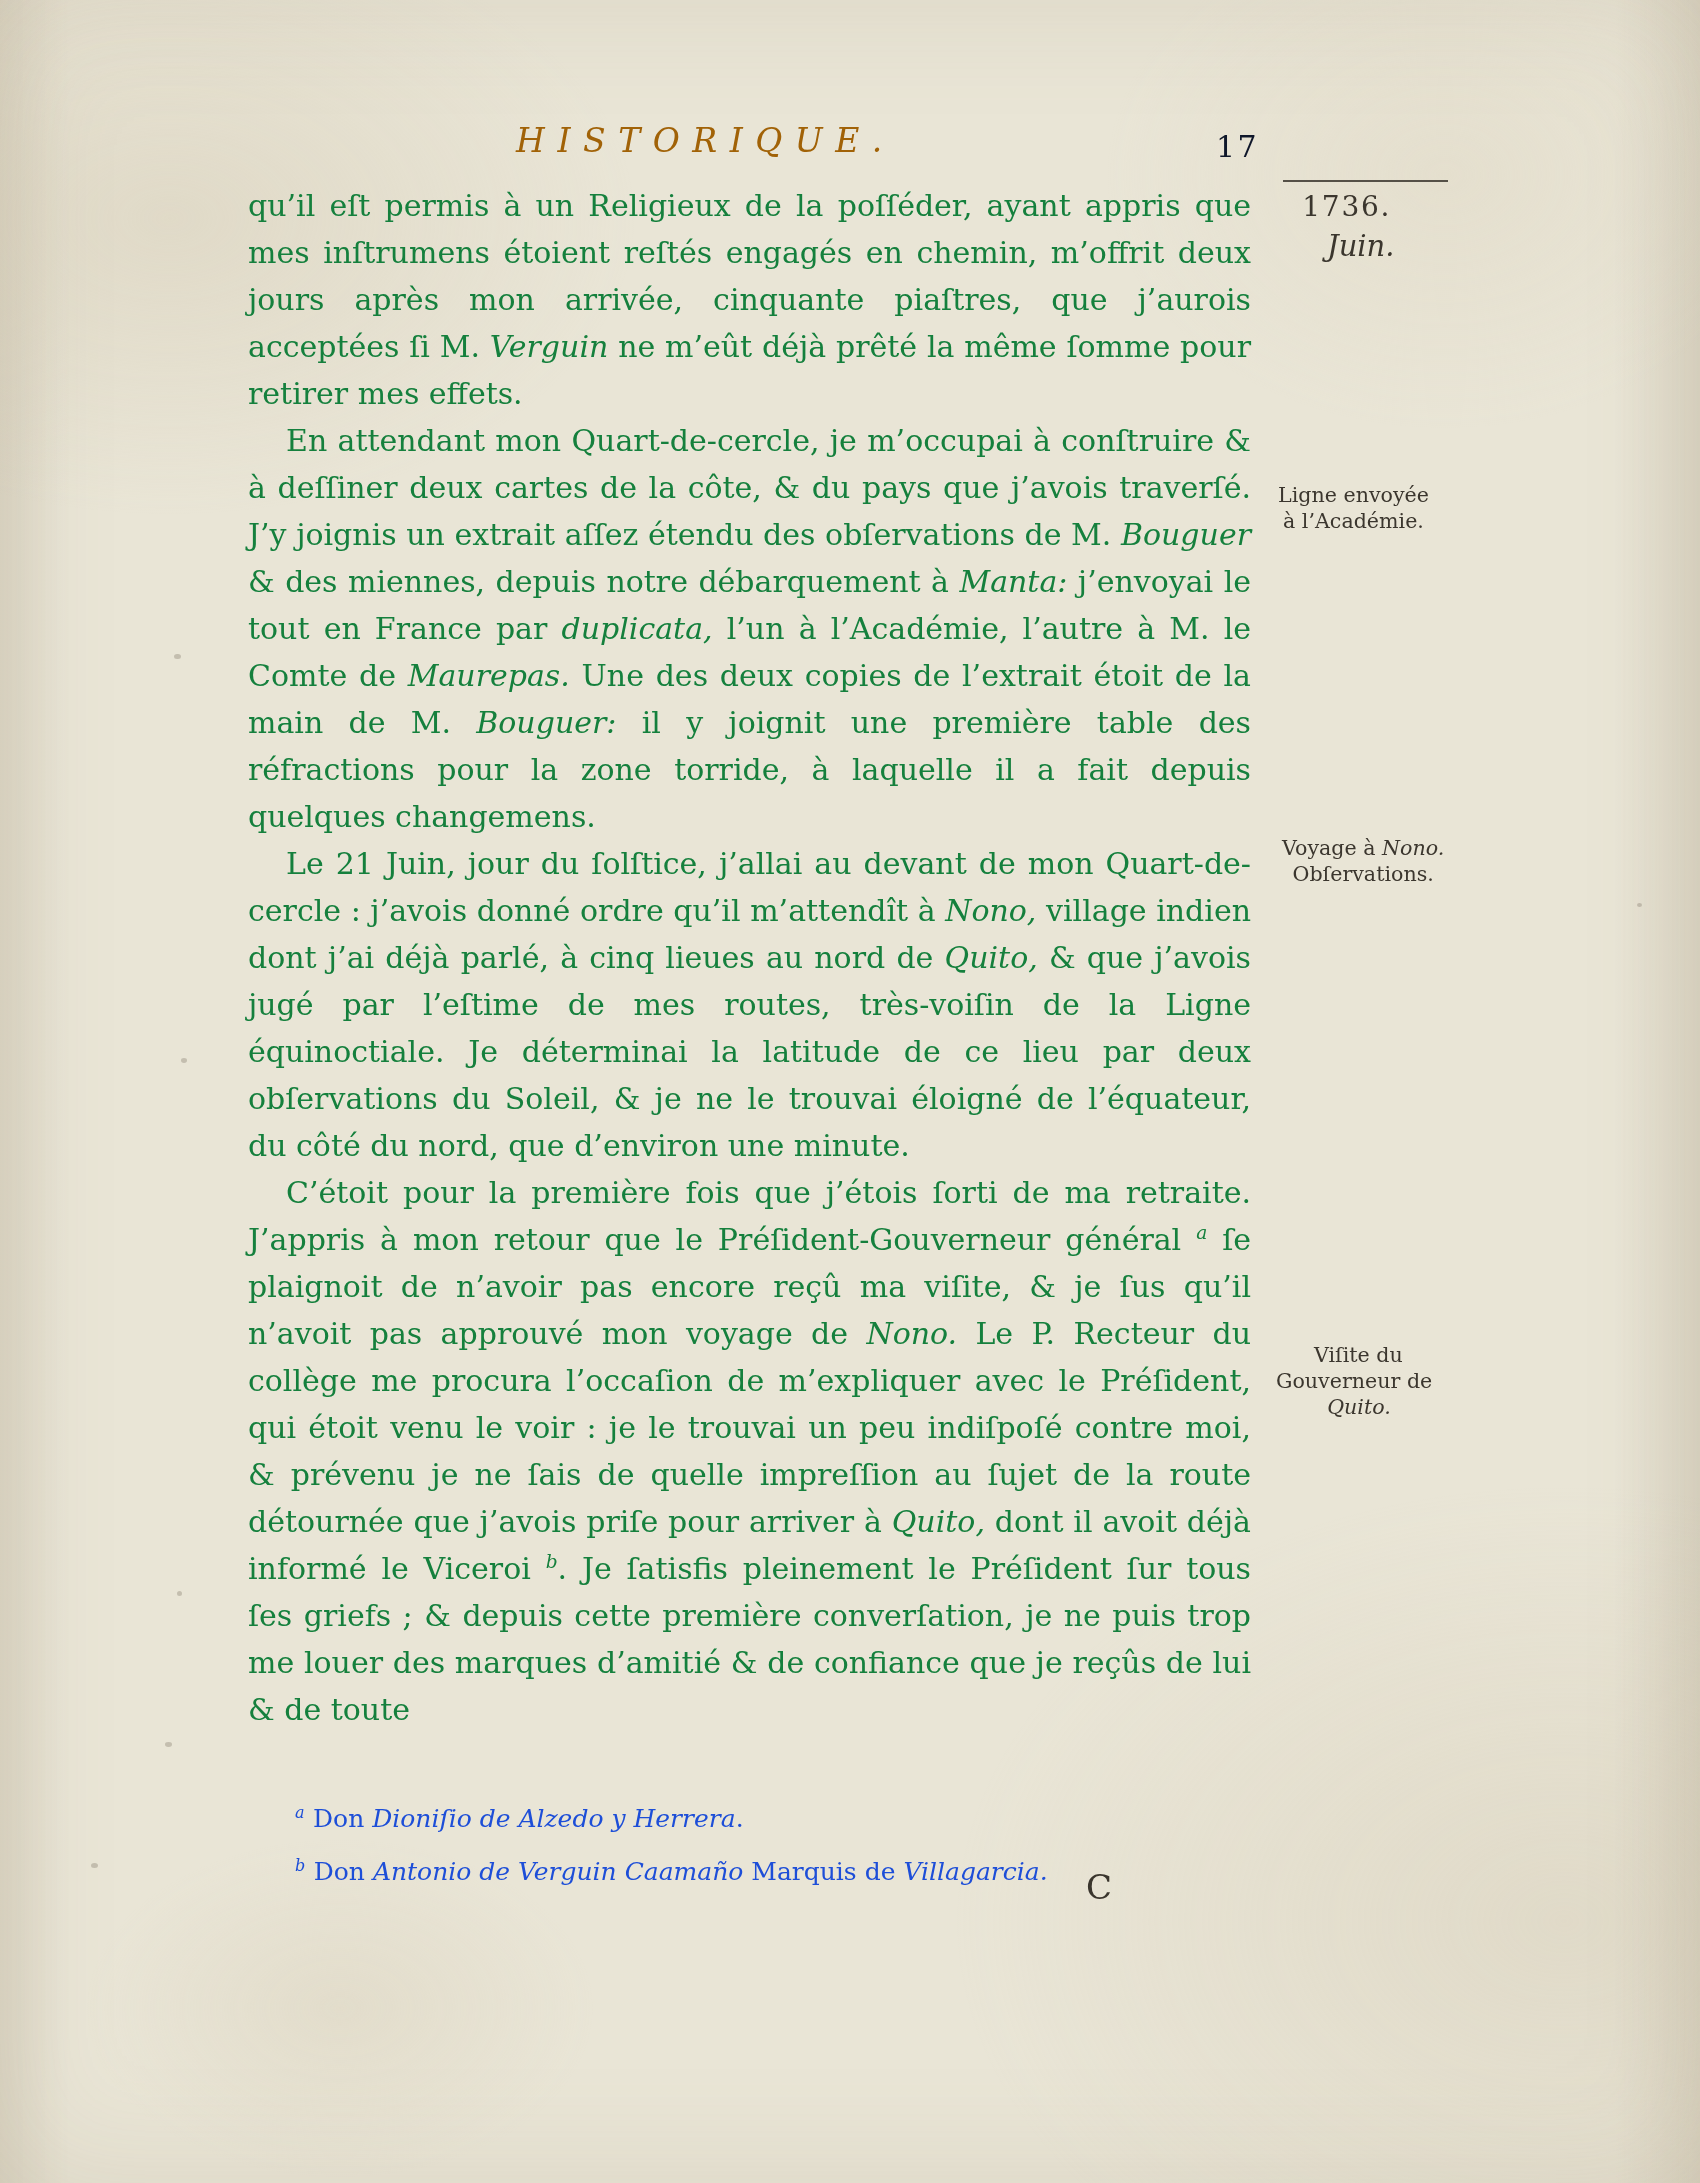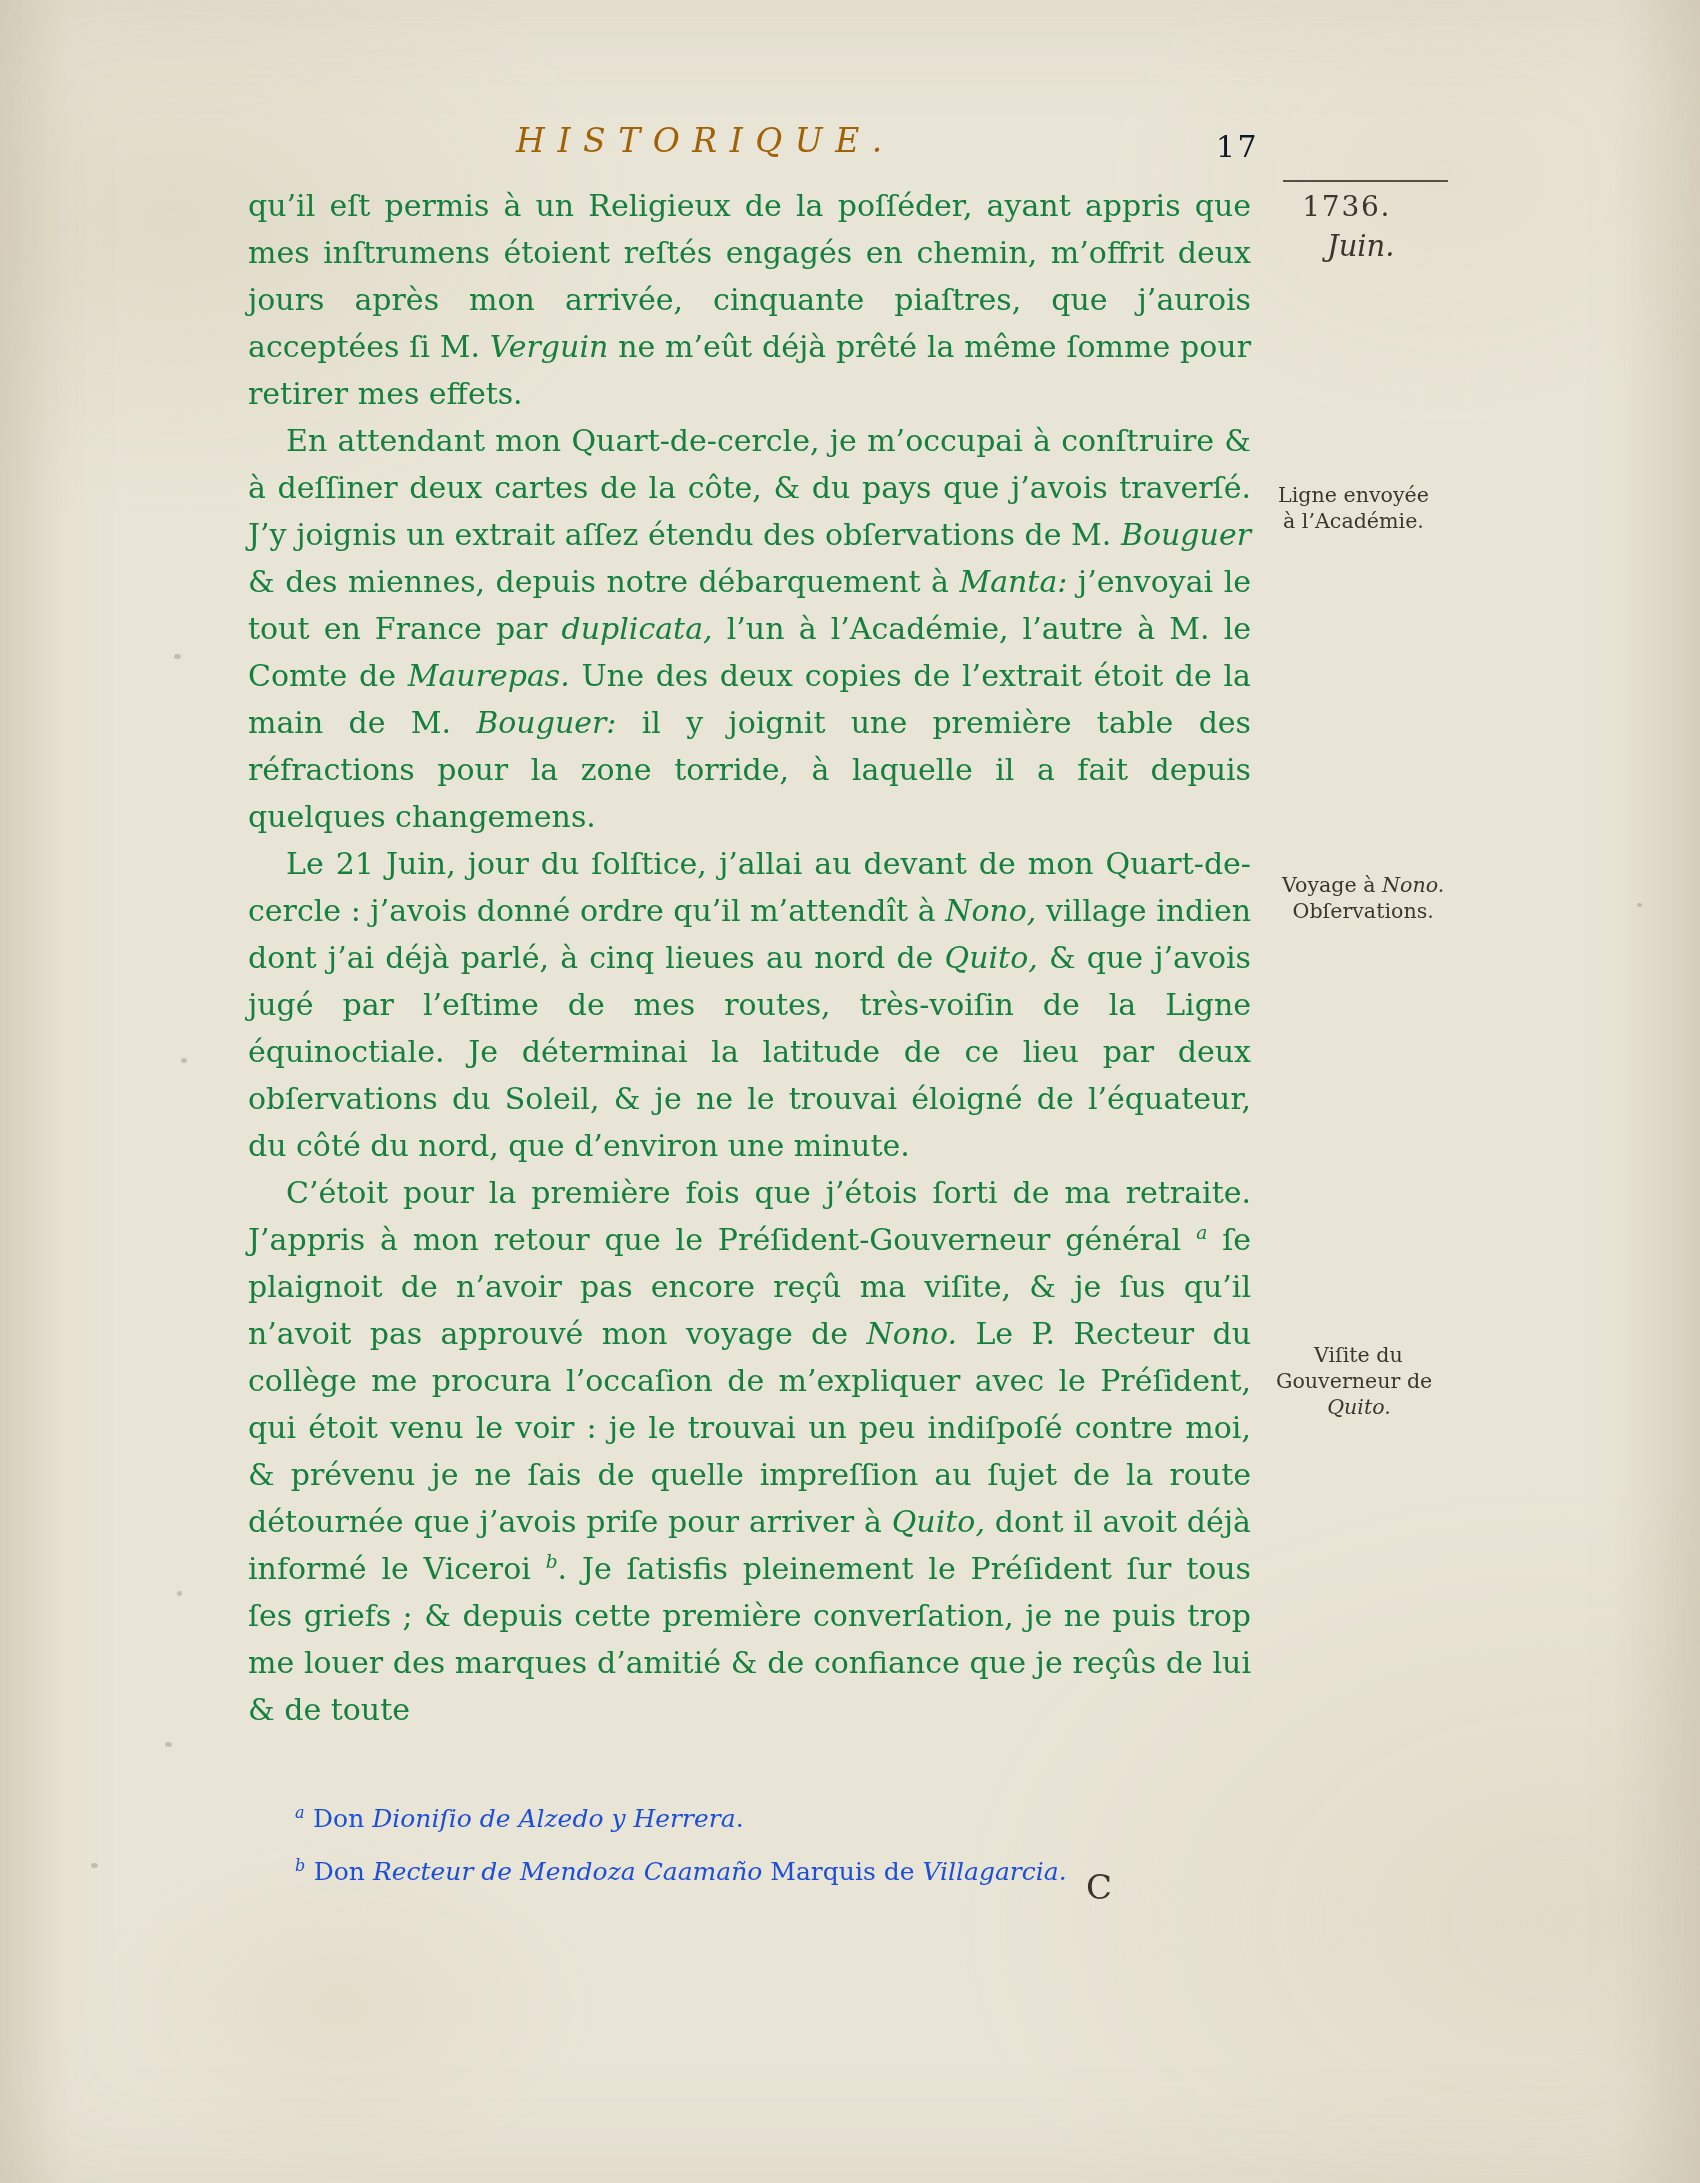--- a/index.html
+++ b/index.html
@@ -30,21 +30,21 @@
 
   .margin-rule{
     position:absolute;left:1283px;top:180px;width:165px;height:1.8px;background:#555047;
   }
   .note{position:absolute;color:#3b362e;}
   .note-line{white-space:nowrap;text-align:center;}
   .note-date{left:1299px;top:190px;}
   .note-year{font-size:28px;letter-spacing:1.8px;}
   .note-month{font-style:italic;font-size:29px;margin:6px 0 0 28px;}
   .note-carte{left:1278px;top:482px;font-size:20.6px;line-height:26px;}
-  .note-voyage{left:1282px;top:872px;font-size:20.6px;line-height:26px;}
+  .note-voyage{left:1282px;top:835px;font-size:20.6px;line-height:26px;}
   .note-visite{left:1276px;top:1342px;font-size:20.6px;line-height:26px;}
   .note-visite .note-line:nth-child(1){padding-left:8.5px;}
   .note-visite .note-line:nth-child(3){padding-left:9.7px;}
 
   .text-block{
     position:absolute;left:248px;top:182px;width:1003px;
     font-size:30px;line-height:47px;text-align:justify;color:#15803d;
   }
   .para{margin:0;}
   .para.indent{text-indent:38px;}
@@ -112,21 +112,21 @@
     <p class="para indent"><span>En attendant mon Quart-de-cercle, je m’occupai à conſtruire &amp; à deſſiner deux cartes de la côte, &amp; du pays que j’avois traverſé. J’y joignis un extrait aſſez étendu des obſervations de M. </span><span class="it">Bouguer</span><span> &amp; des miennes, depuis notre débarquement à </span><span class="it">Manta:</span><span> j’envoyai le tout en France par </span><span class="it">duplicata,</span><span> l’un à l’Académie, l’autre à M. le Comte de </span><span class="it">Maurepas.</span><span> Une des deux copies de l’extrait étoit de la main de M. </span><span class="it">Bouguer:</span><span> il y joignit une première table des réfractions pour la zone torride, à laquelle il a fait depuis quelques changemens.</span></p>
     <p class="para indent"><span>Le 21 Juin, jour du ſolſtice, j’allai au devant de mon Quart-de-cercle : j’avois donné ordre qu’il m’attendît à </span><span class="it">Nono,</span><span> village indien dont j’ai déjà parlé, à cinq lieues au nord de </span><span class="it">Quito,</span><span> &amp; que j’avois jugé par l’eſtime de mes routes, très-voiſin de la Ligne équinoctiale. Je déterminai la latitude de ce lieu par deux obſervations du Soleil, &amp; je ne le trouvai éloigné de l’équateur, du côté du nord, que d’environ une minute.</span></p>
     <p class="para indent"><span>C’étoit pour la première fois que j’étois ſorti de ma retraite. J’appris à mon retour que le Préſident-Gouverneur général </span><span class="sup">a</span><span> ſe plaignoit de n’avoir pas encore reçû ma viſite, &amp; je ſus qu’il n’avoit pas approuvé mon voyage de </span><span class="it">Nono.</span><span> Le P. Recteur du collège me procura l’occaſion de m’expliquer avec le Préſident, qui étoit venu le voir : je le trouvai un peu indiſpoſé contre moi, &amp; prévenu je ne ſais de quelle impreſſion au ſujet de la route détournée que j’avois priſe pour arriver à </span><span class="it">Quito,</span><span> dont il avoit déjà informé le Viceroi </span><span class="sup">b</span><span>. Je ſatisfis pleinement le Préſident ſur tous ſes griefs ; &amp; depuis cette première converſation, je ne puis trop me louer des marques d’amitié &amp; de confiance que je reçûs de lui &amp; de toute</span></p>
   </div>
 
   <div class="footnotes">
     <div class="footnote">
       <span class="fn-marker">a</span><span><span>Don </span><span class="it">Dioniſio de Alzedo y Herrera</span><span>.</span></span>
     </div>
     <div class="footnote">
-      <span class="fn-marker">b</span><span><span>Don </span><span class="it">Recteur de Mendoza Caamaño</span><span> Marquis de </span><span class="it">Villagarcia.</span></span>
+      <span class="fn-marker">b</span><span><span>Don </span><span class="it">Antonio de Verguin Caamaño</span><span> Marquis de </span><span class="it">Villagarcia.</span></span>
     </div>
   </div>
 
   <div class="signature">C</div>
 
   <div class="speck s1"></div>
   <div class="speck s2"></div>
   <div class="speck s3"></div>
   <div class="speck s4"></div>
   <div class="speck s5"></div>

